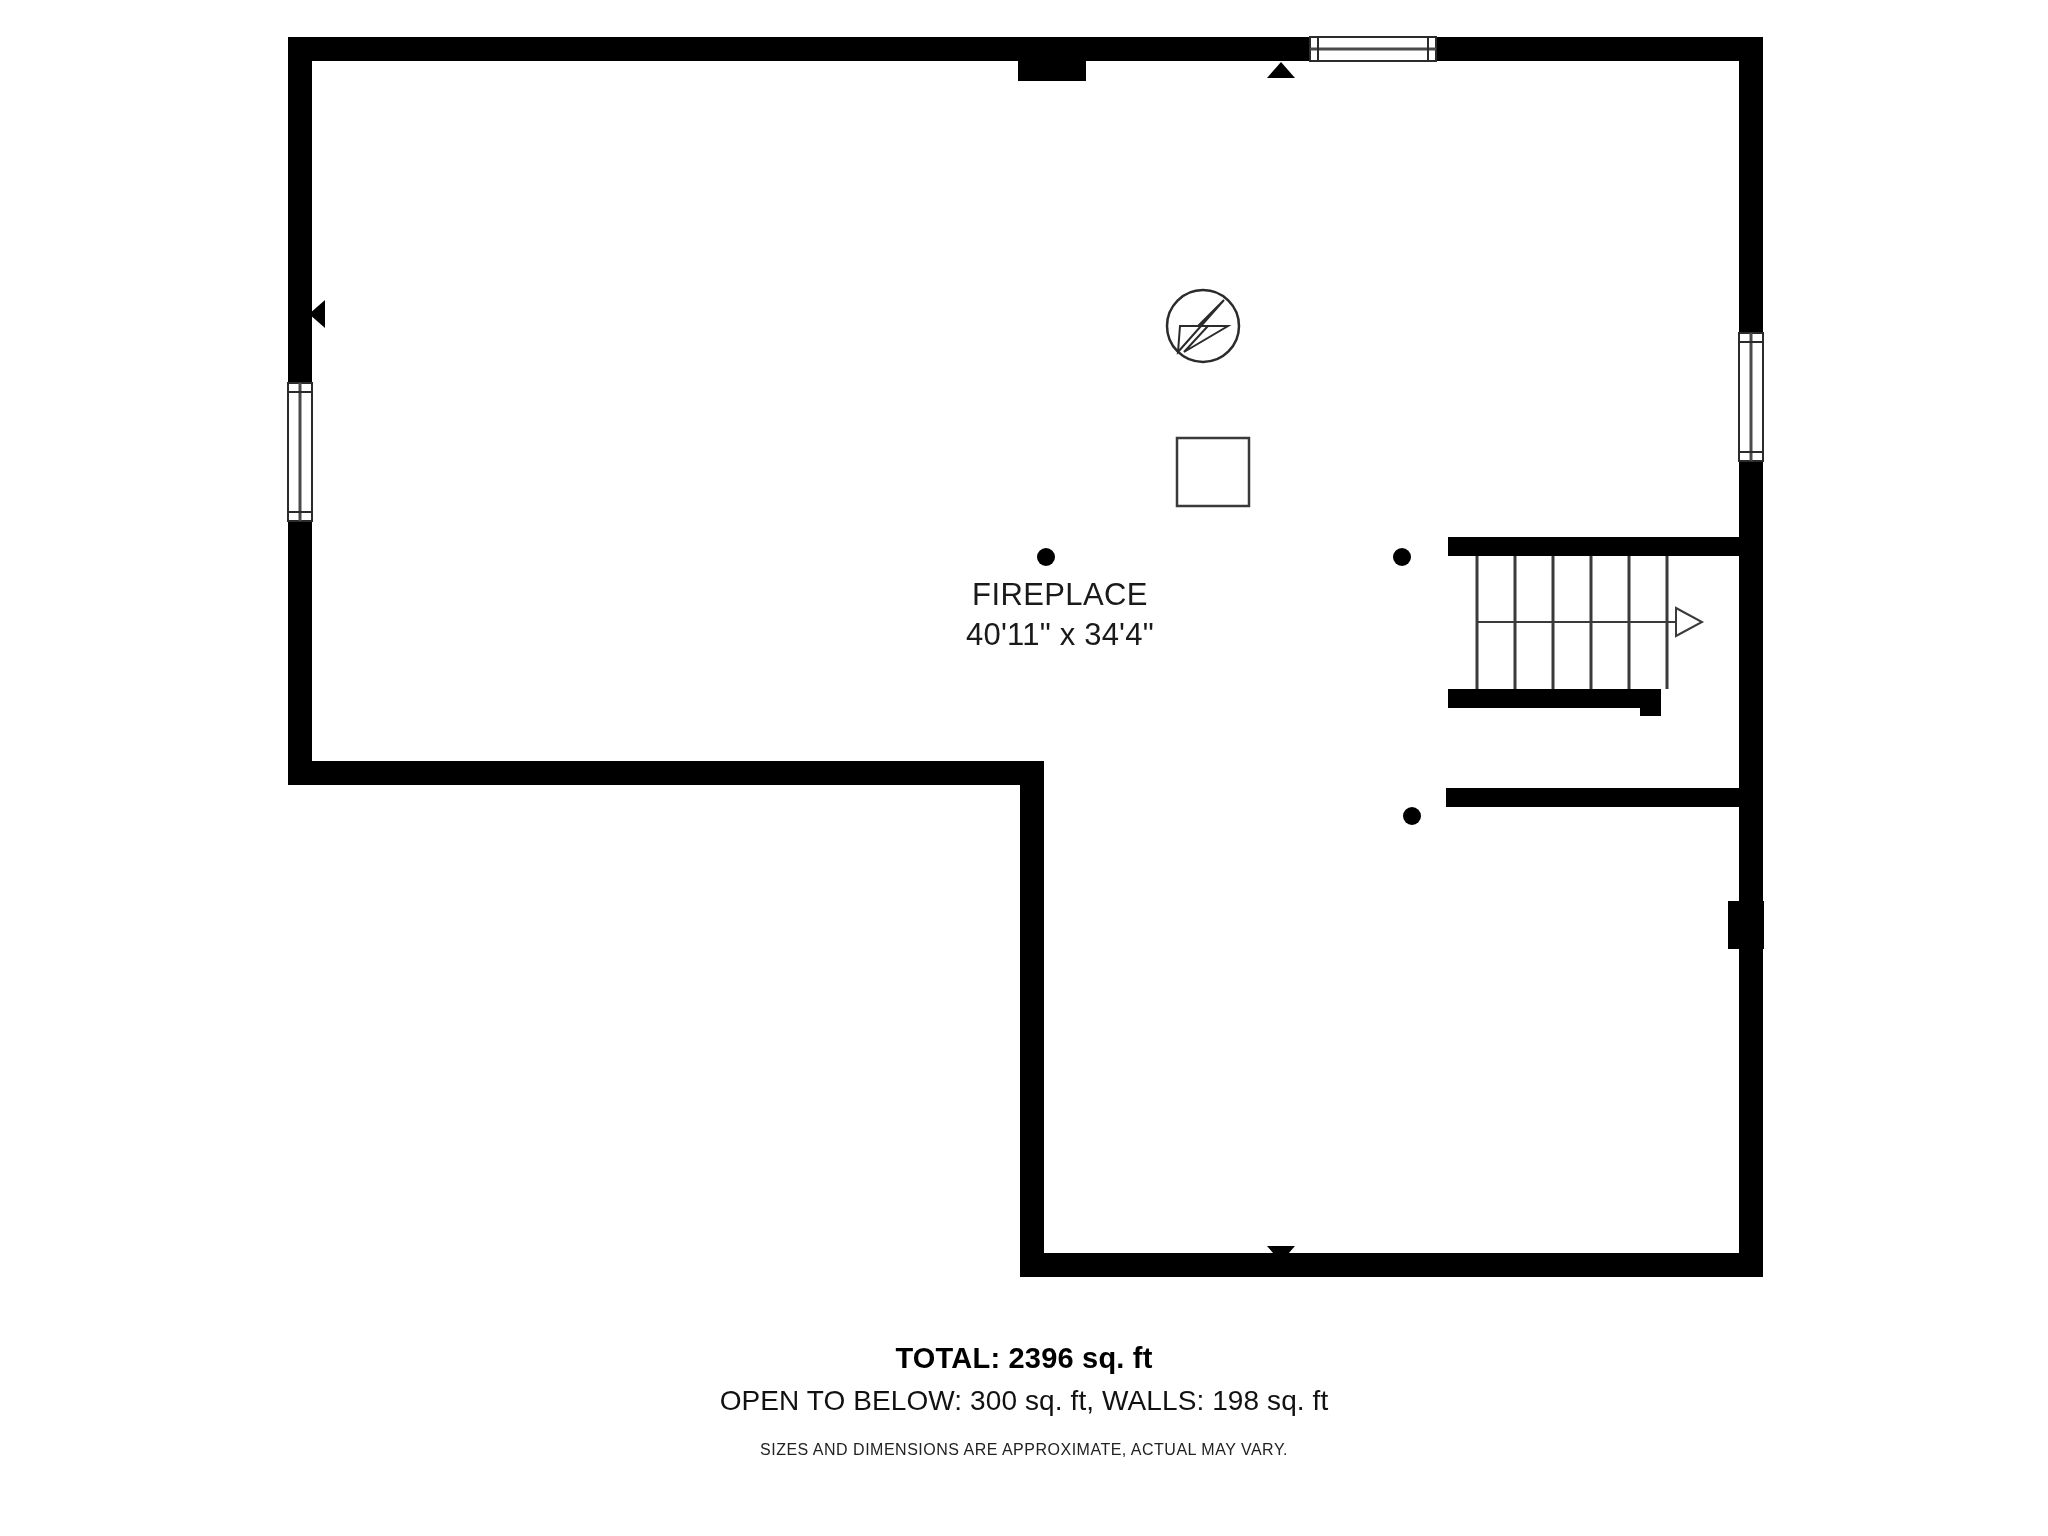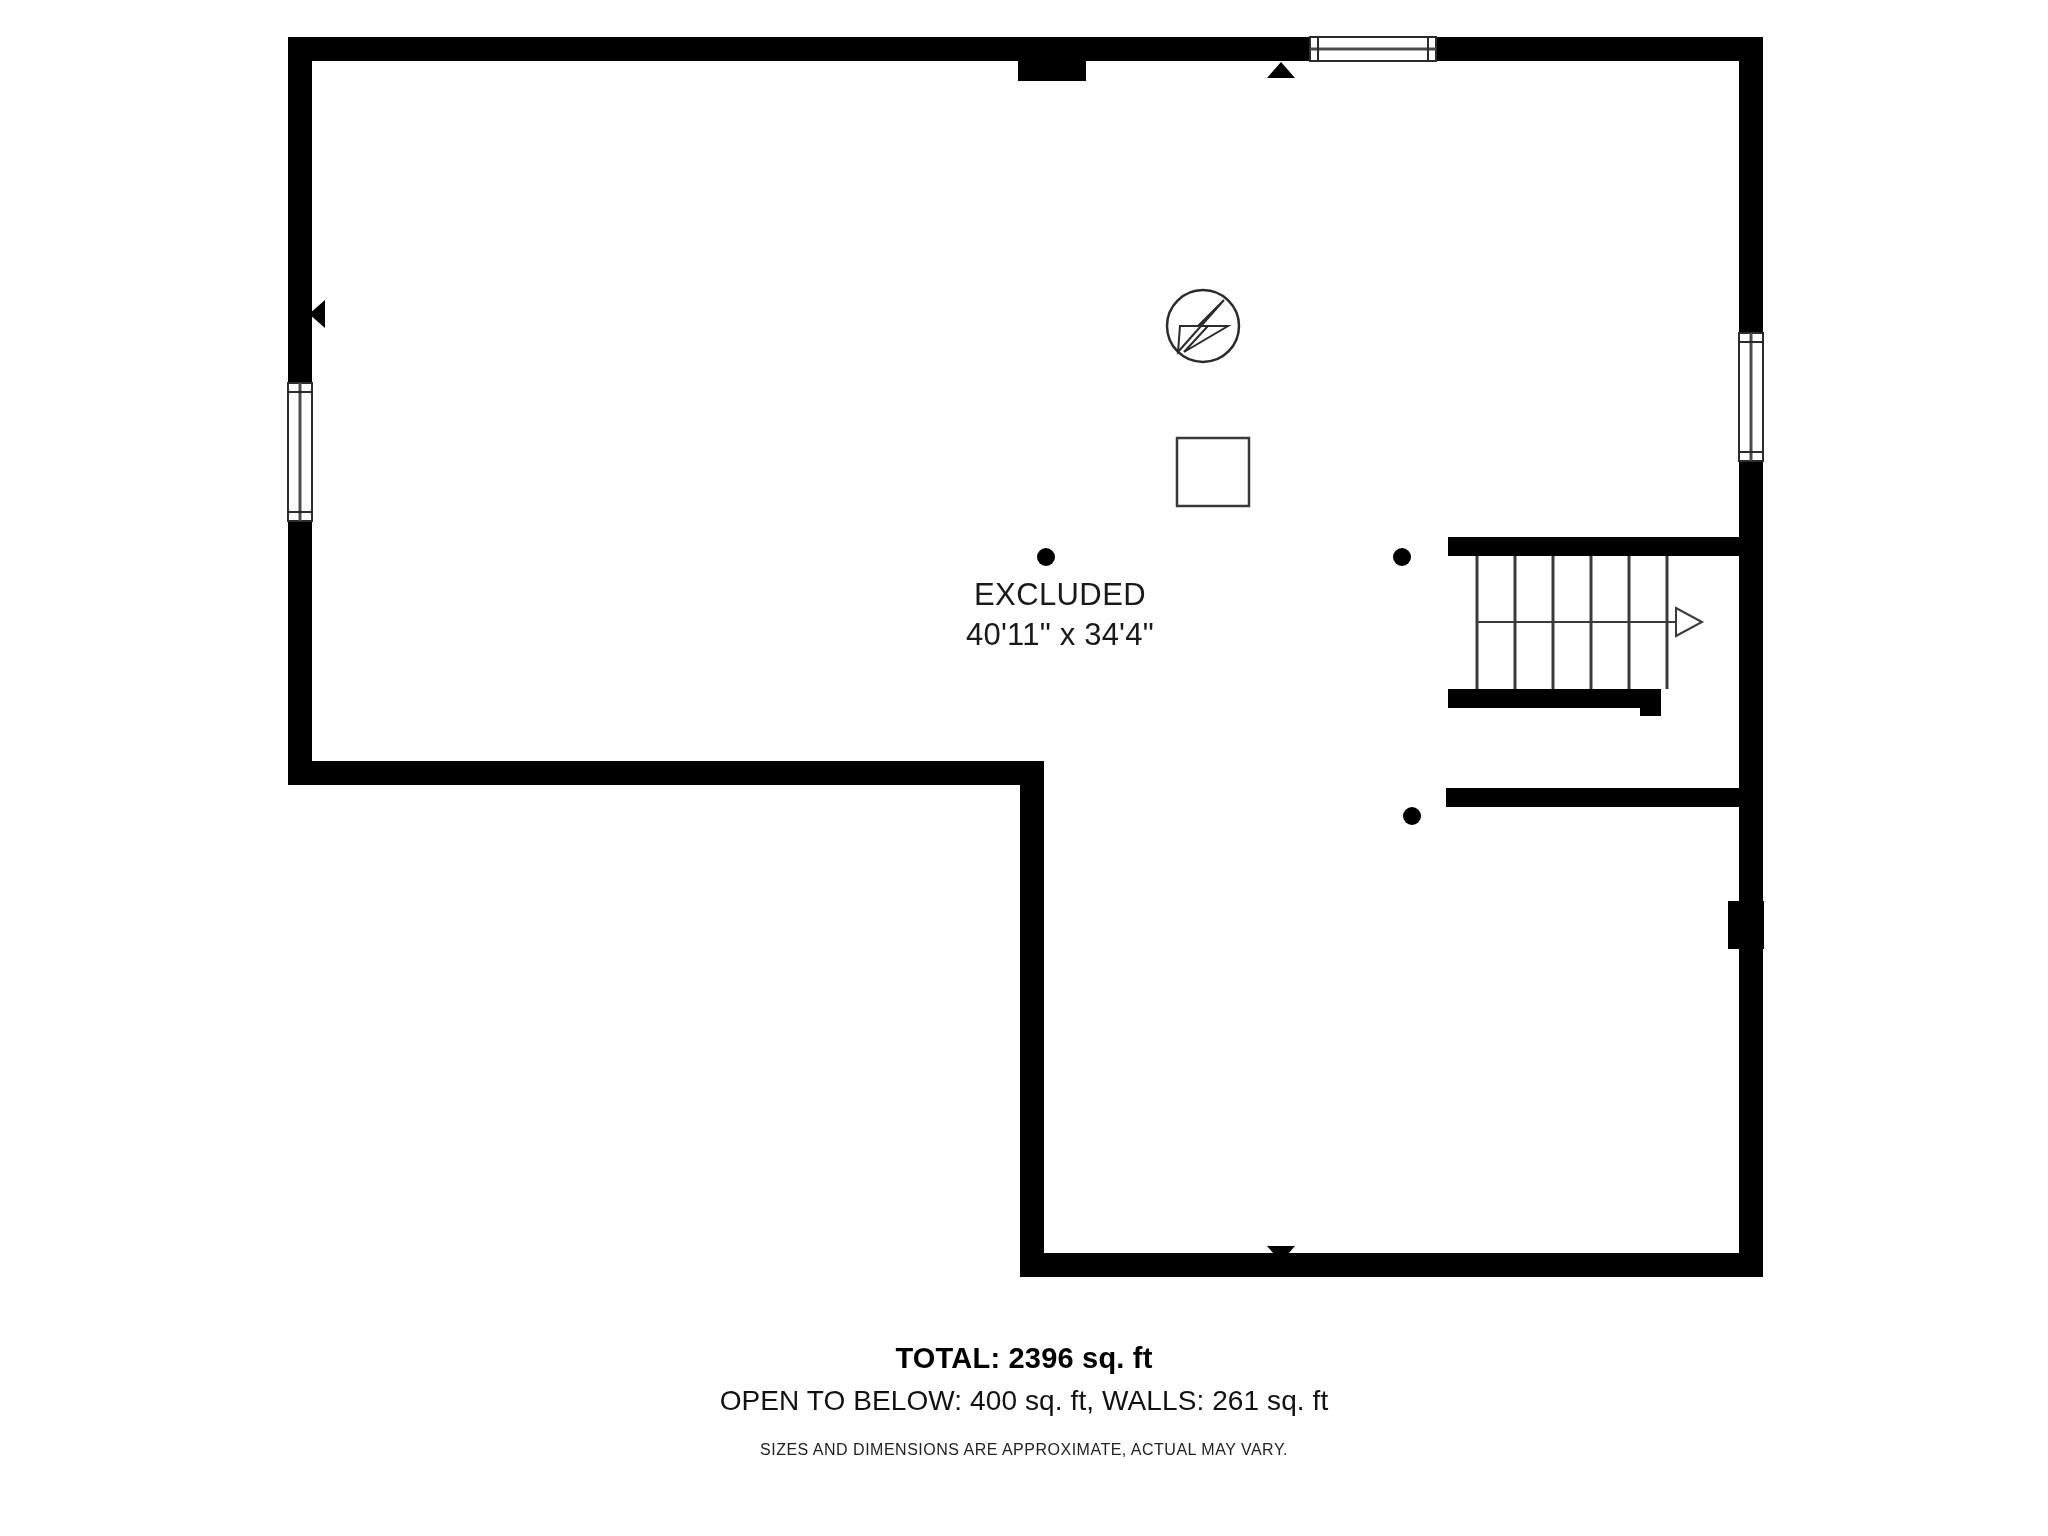--- a/index.html
+++ b/index.html
@@ -166,23 +166,23 @@
     <g>
       <circle cx="1203" cy="326" r="36" fill="#ffffff" stroke="#2b2b2b" stroke-width="2.5"></circle>
       <path d="M 1178,352 L 1224,300 L 1198,326 L 1228,326 L 1184,352 L 1208,326 L 1180,326 Z" fill="#ffffff" stroke="#2b2b2b" stroke-width="2"></path>
     </g>
 
     <rect x="1177" y="438" width="72" height="68" fill="#ffffff" stroke="#3a3a3a" stroke-width="2.5"></rect>
 
   </svg>
 
   <div id="room-label">
-    <span class="room-name">EXCLUDED</span>
+    <span class="room-name">FIREPLACE</span>
     <span class="room-dims">40'11" x 34'4"</span>
   </div>
 
   <div id="summary">
     <p class="total-line">TOTAL: 2396 sq. ft</p>
-    <p class="excluded-line-2">OPEN TO BELOW: 400 sq. ft, WALLS: 261 sq. ft</p>
+    <p class="excluded-line-2">OPEN TO BELOW: 300 sq. ft, WALLS: 198 sq. ft</p>
     <p class="disclaimer-line">SIZES AND DIMENSIONS ARE APPROXIMATE, ACTUAL MAY VARY.</p>
   </div>
 
 </div>
 
 </body></html>

